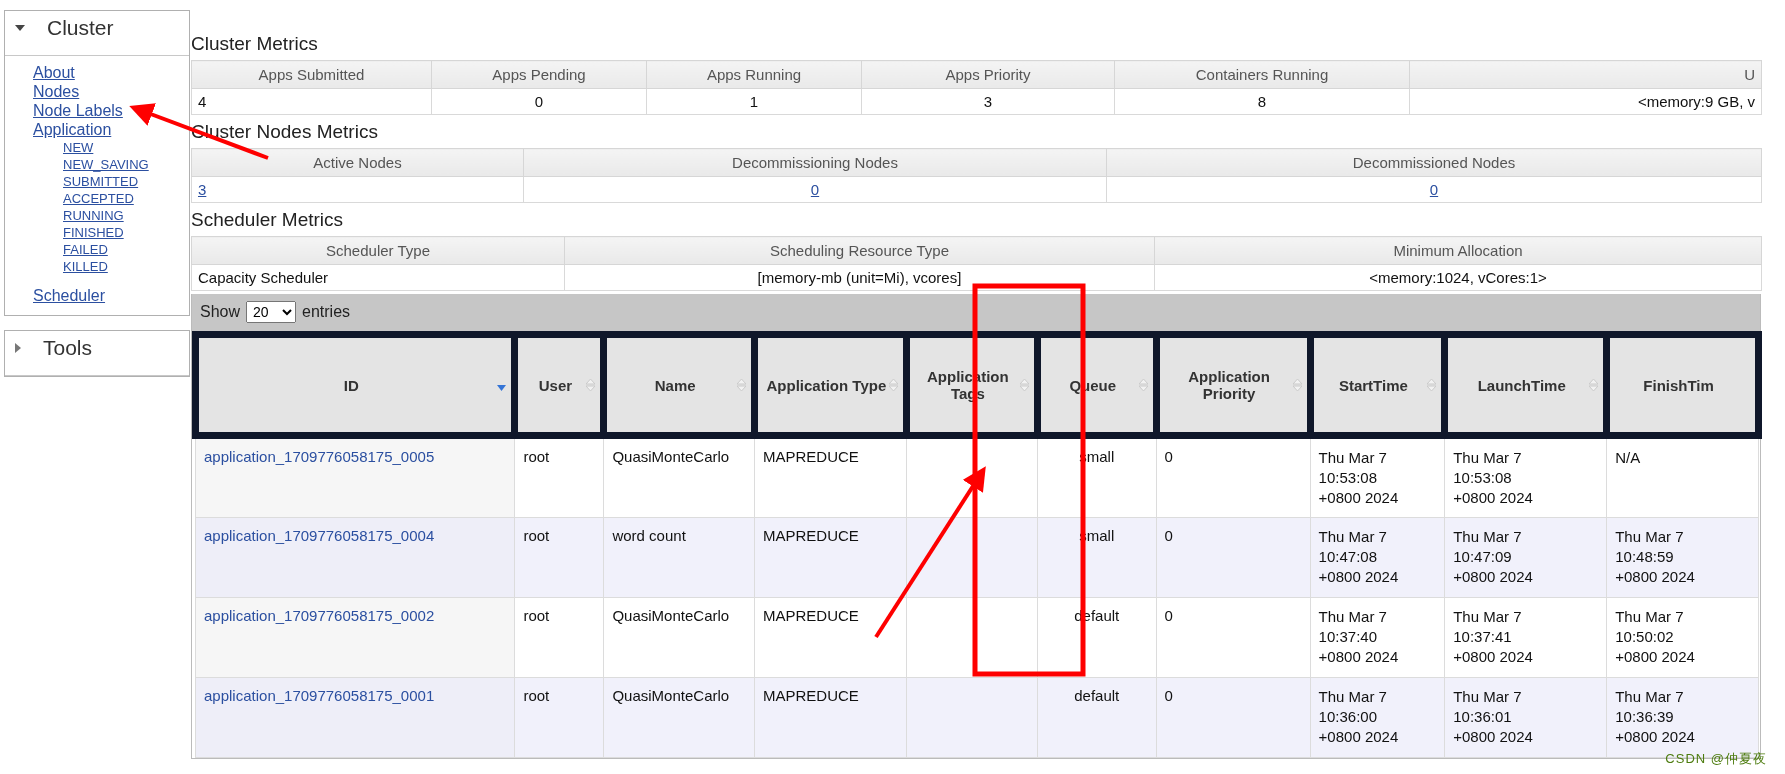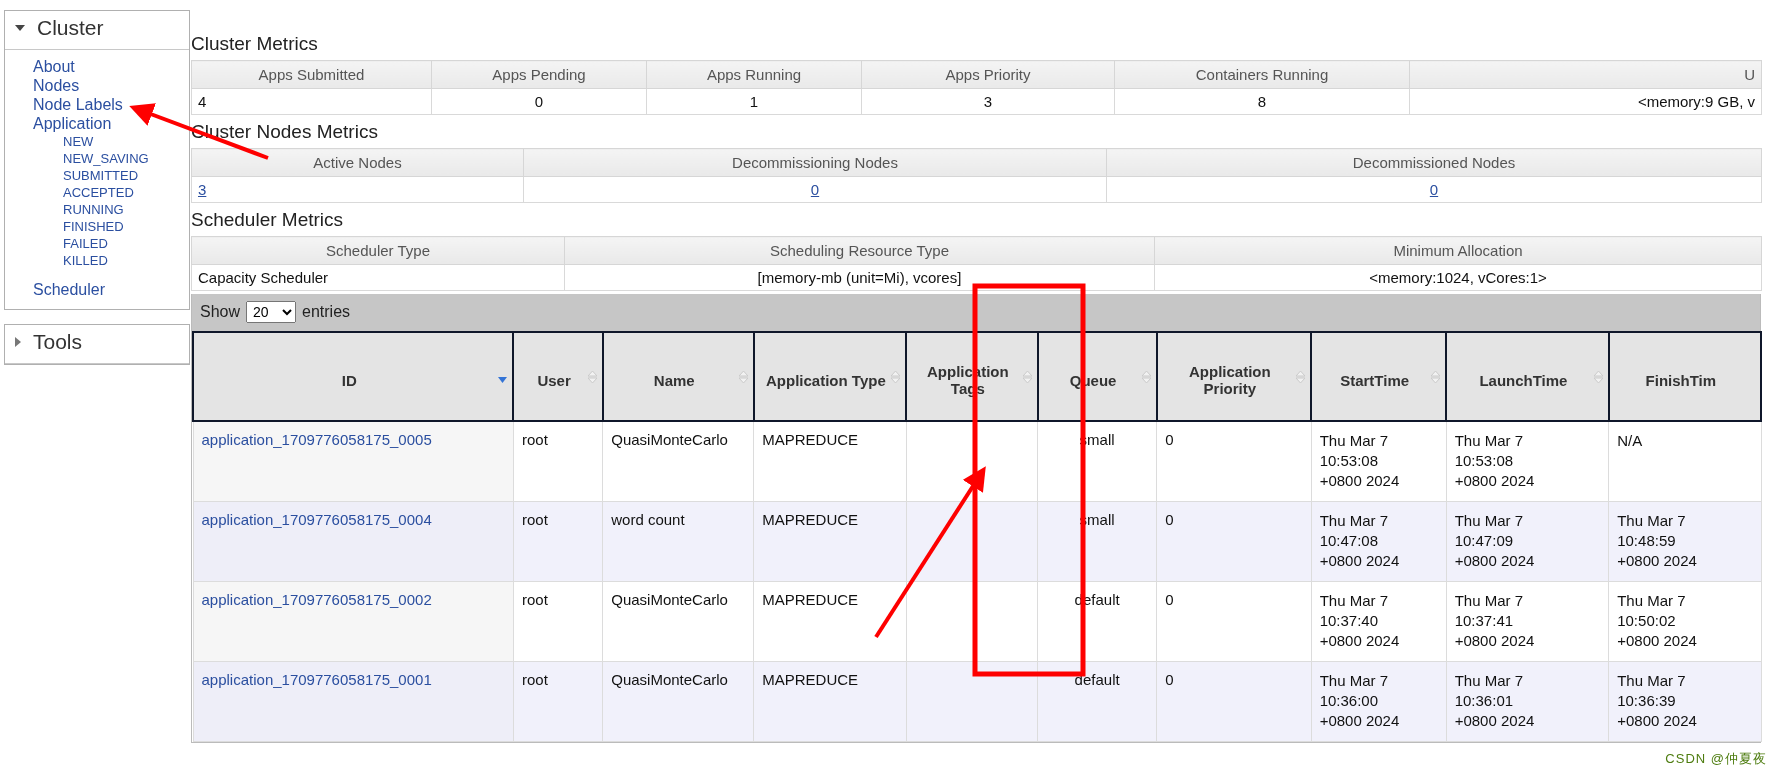--- a/index.html
+++ b/index.html
@@ -36,25 +36,25 @@
   .nav-block {
     border: 1px solid #b0b0b0;
     background: #ffffff;
     margin: 0 0 14px 4px;
     width: 186px;
     box-sizing: border-box;
   }
   .nav-head {
     font-size: 21px;
     color: #333333;
-    padding: 5px 8px 9px 10px;
+    padding: 5px 8px 15px 10px;
     border-bottom: 1px solid #c8c8c8;
     display: flex;
     align-items: center;
-    gap: 10px;
+    gap: 20px;
     font-family: "Liberation Sans", sans-serif;
   }
   .tri {
     display: inline-block;
     width: 0; height: 0;
     border-left: 5px solid transparent;
     border-right: 5px solid transparent;
     border-top: 6px solid #444;
     margin-right: 2px;
   }
@@ -63,20 +63,21 @@
     border-right: 0;
     border-top: 5px solid transparent;
     border-bottom: 5px solid transparent;
   }
   .nav-body {
     padding: 7px 0 10px 0;
   }
   .nav-link {
     display: block;
     color: #2b4fa0;
+    text-decoration: underline;
     font-size: 16px;
     line-height: 19px;
     padding: 0 0 0 28px;
     cursor: pointer;
     white-space: nowrap;
   }
   .nav-link.sub {
     padding-left: 58px;
     font-size: 13px;
     line-height: 17px;
@@ -152,25 +153,25 @@
     padding: 1px 2px;
   }
 
   table.dt {
     border-collapse: collapse;
     width: 1570px;
     table-layout: fixed;
   }
   table.dt th {
     background: #e4e4e4;
-    border: 2px solid #0f172a;
+    border: 7px solid #0f172a;
     color: #333333;
     font-weight: bold;
     font-size: 15px;
-    padding: 8px 14px 1px 6px;
+    padding: 8px 14px 8px 6px;
     text-align: center;
     vertical-align: middle;
     height: 78px;
     position: relative;
   }
   table.dt th .sortico {
     position: absolute;
     right: 5px;
     top: 50%;
     margin-top: -7px;

